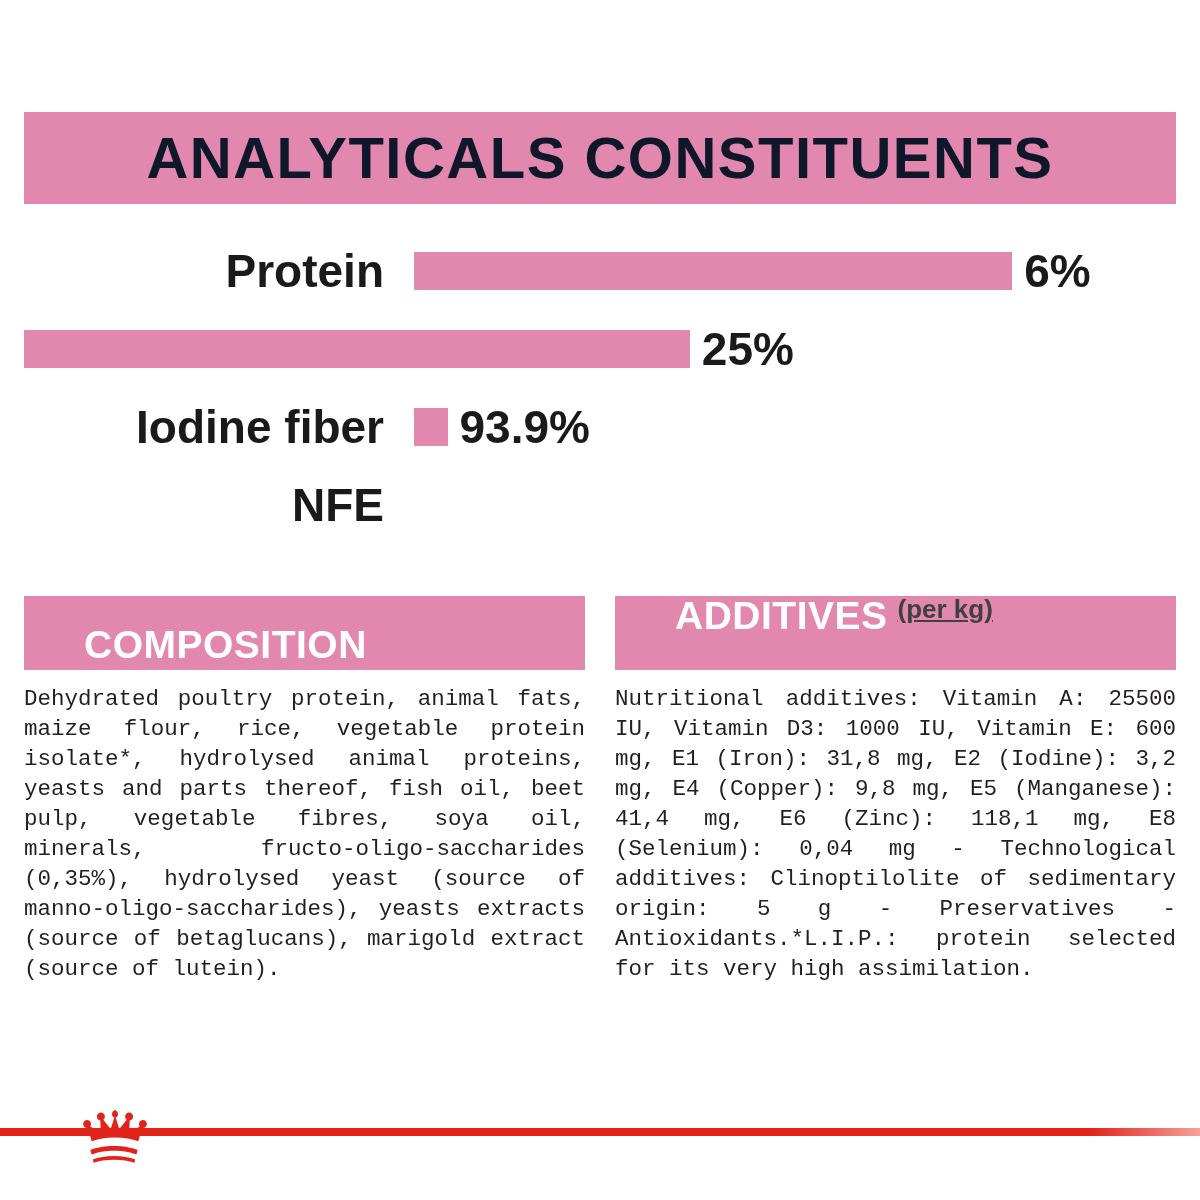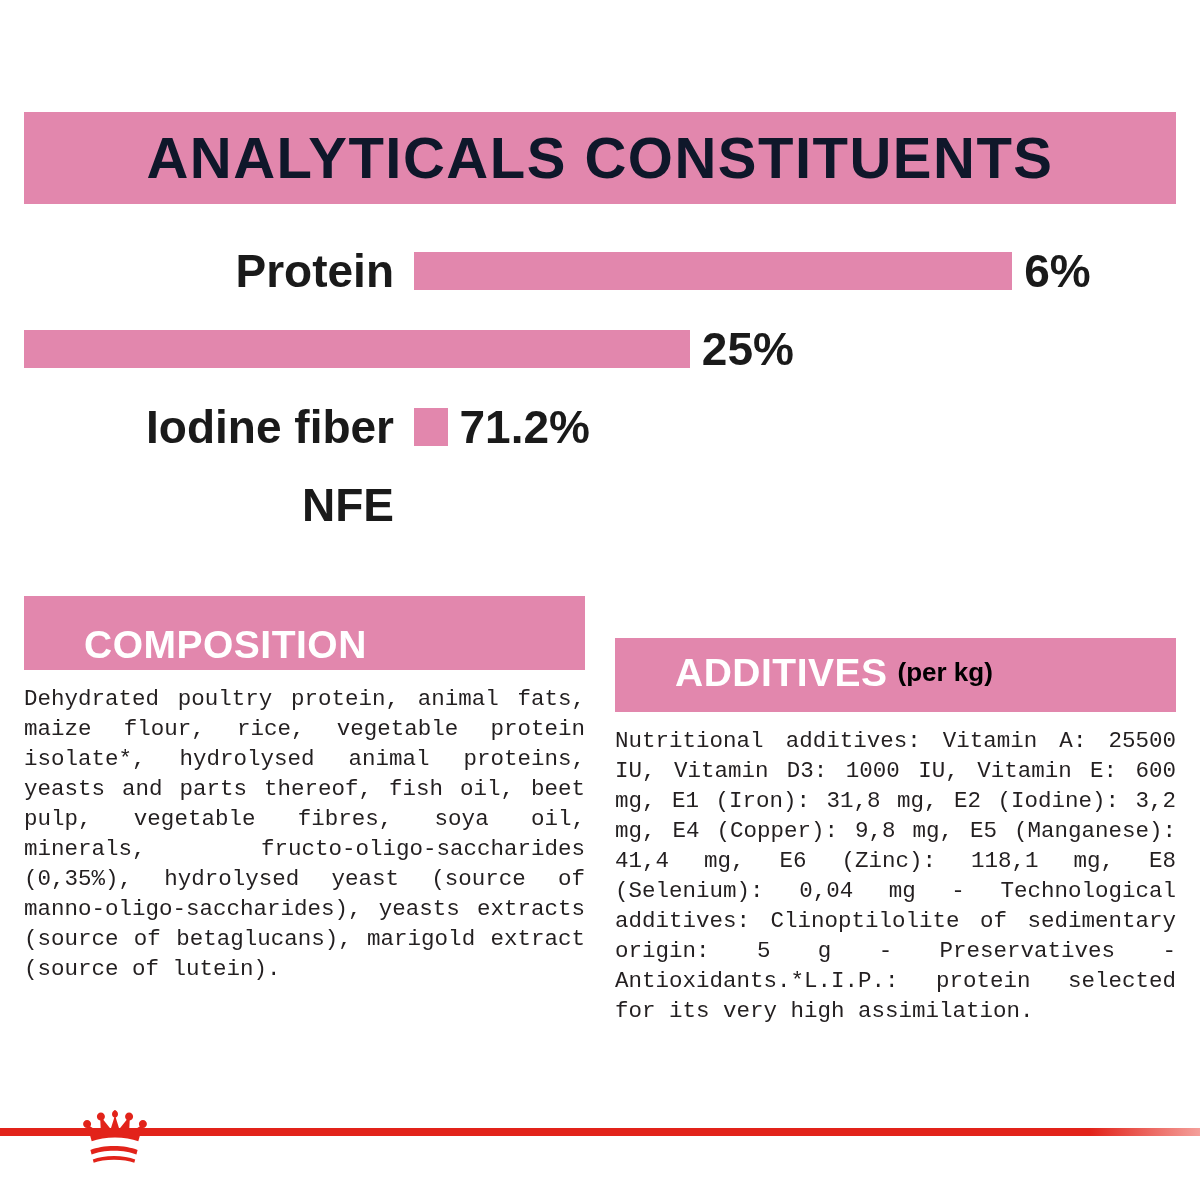--- a/index.html
+++ b/index.html
@@ -50,21 +50,21 @@
   }
   .bar-row {
     position: relative;
     height: 78px;
     display: flex;
     align-items: center;
   }
   .bar-label {
     width: 390px;
     text-align: right;
-    padding-right: 20px;
+    padding-right: 30px;
     box-sizing: border-box;
     font-size: 46px;
     font-weight: bold;
     color: #1a1a1a;
     line-height: 1;
     white-space: nowrap;
   }
   .bar-track {
     position: relative;
     flex: 1;
@@ -99,38 +99,38 @@
   }
   .panel-head {
     background: #e287ad;
     height: 74px;
     display: flex;
     align-items: flex-end;
     padding: 0 0 6px 60px;
     box-sizing: border-box;
   }
   .panel-head.additives {
-    align-items: center;
-    margin-top: 42px;
+    align-items: flex-start;
   }
   .panel-head-title {
     color: #ffffff;
     font-size: 39px;
     font-weight: bold;
     letter-spacing: 0.5px;
     line-height: 1;
     white-space: nowrap;
   }
   .panel-head-sub {
-    color: #000000;
+    color: #404040;
     font-size: 26px;
     font-weight: bold;
     line-height: 1;
     margin-left: 10px;
     white-space: nowrap;
+    text-decoration: underline;
   }
   .panel-body {
     margin-top: 14px;
     font-size: 22.5px;
     line-height: 30px;
     color: #231f20;
     text-align: justify;
     text-justify: inter-word;
     font-family: Liberation Mono, monospace;
   }
@@ -183,21 +183,21 @@
       <div class="bar-track">
         <div class="bar-fill" style="width:57.8%"></div>
         <div class="bar-value">25%</div>
       </div>
     </div>
 
     <div class="bar-row">
       <div class="bar-label">Iodine fiber</div>
       <div class="bar-track">
         <div class="bar-fill" style="width:4.4%"></div>
-        <div class="bar-value">71.2%</div>
+        <div class="bar-value">93.9%</div>
       </div>
     </div>
 
     <div class="bar-row">
       <div class="bar-label">NFE</div>
     </div>
 
   </div>
 
   <div class="panels">

